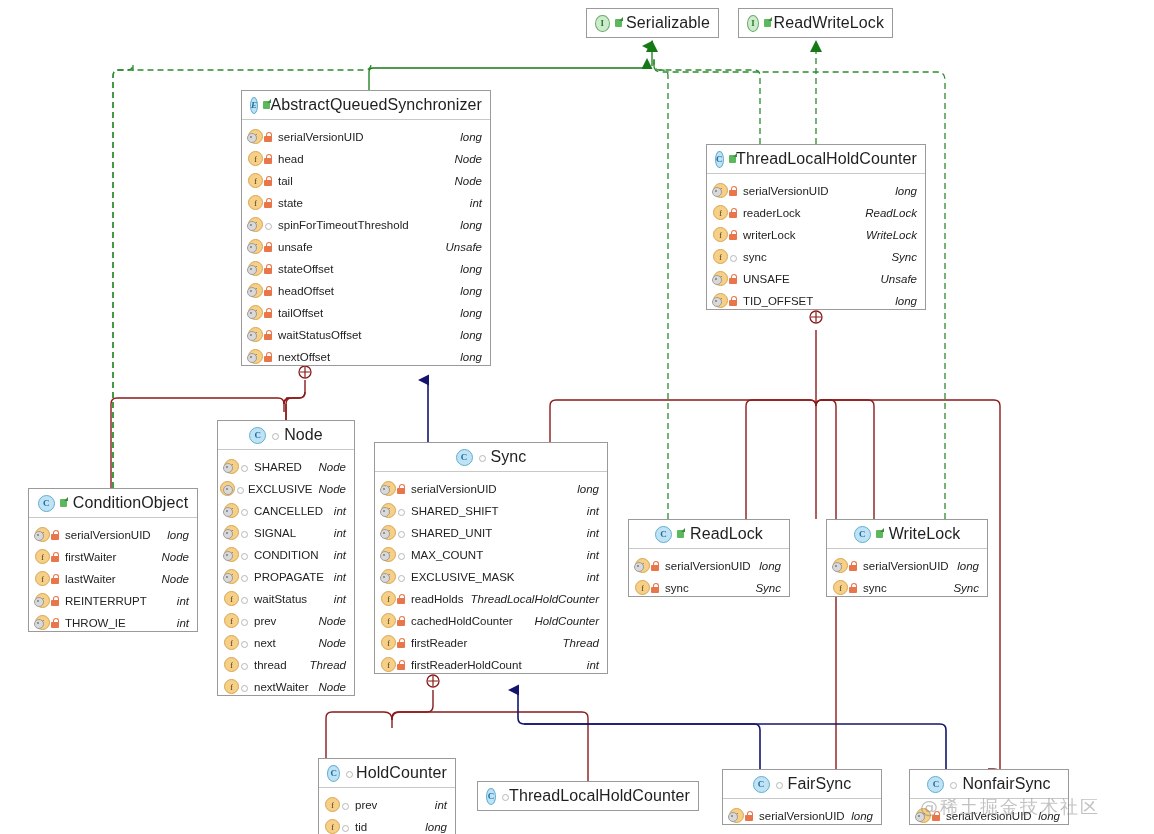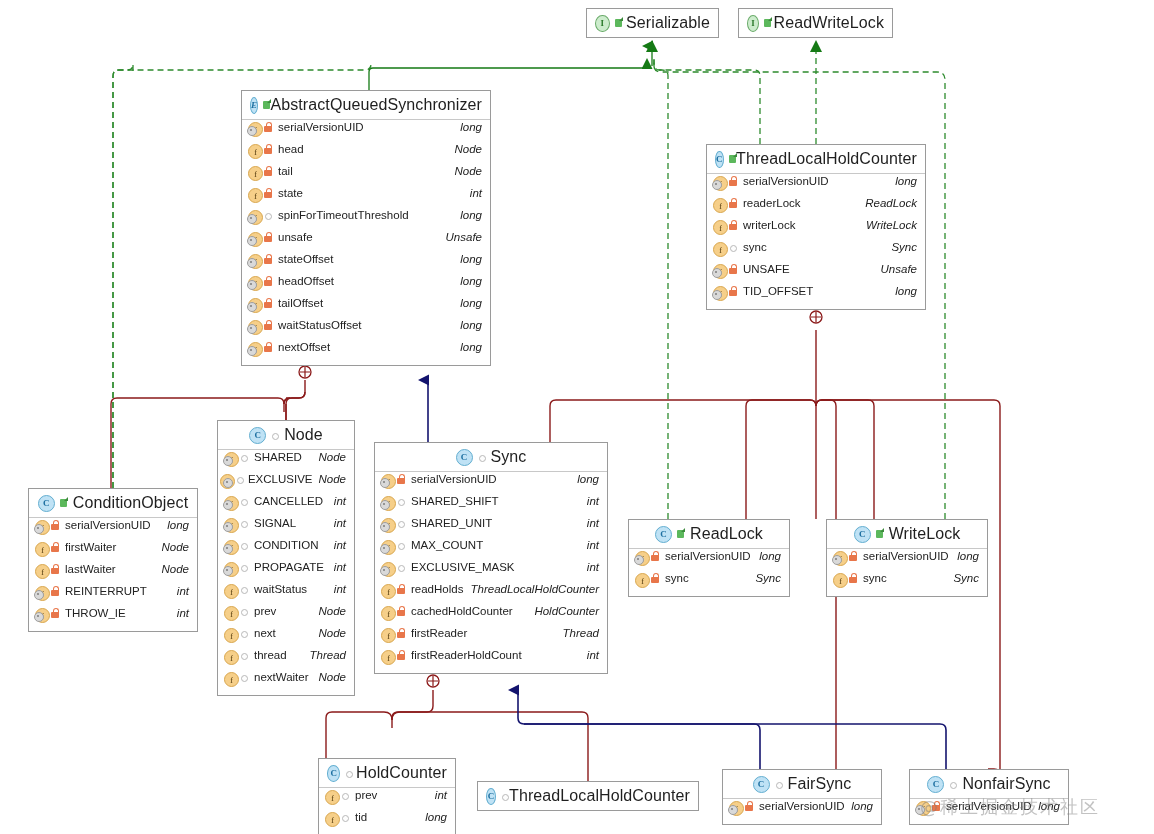--- a/index.html
+++ b/index.html
@@ -33,21 +33,21 @@
     font-size: 15px;
     color: #1f1f1f;
     white-space: nowrap;
   }
   .uml-box.has-members .uml-head { border-bottom: 1px solid #c8c8c8; }
   .uml-title { font-size: 16px; letter-spacing: .1px; }
 
   .uml-members { padding: 1px 0 2px 0; }
   .row {
     display: flex;
-    align-items: flex-start;
+    align-items: flex-end;
     height: 22px;
     padding: 0 8px 0 5px;
     font-size: 11.5px;
     color: #222;
     white-space: nowrap;
   }
   .row .mname { margin-left: 5px; flex: 0 0 auto; }
   .row .spacer { flex: 1 1 auto; min-width: 6px; }
   .row .mtype { flex: 0 0 auto; color: #222; font-style: italic; }
 

